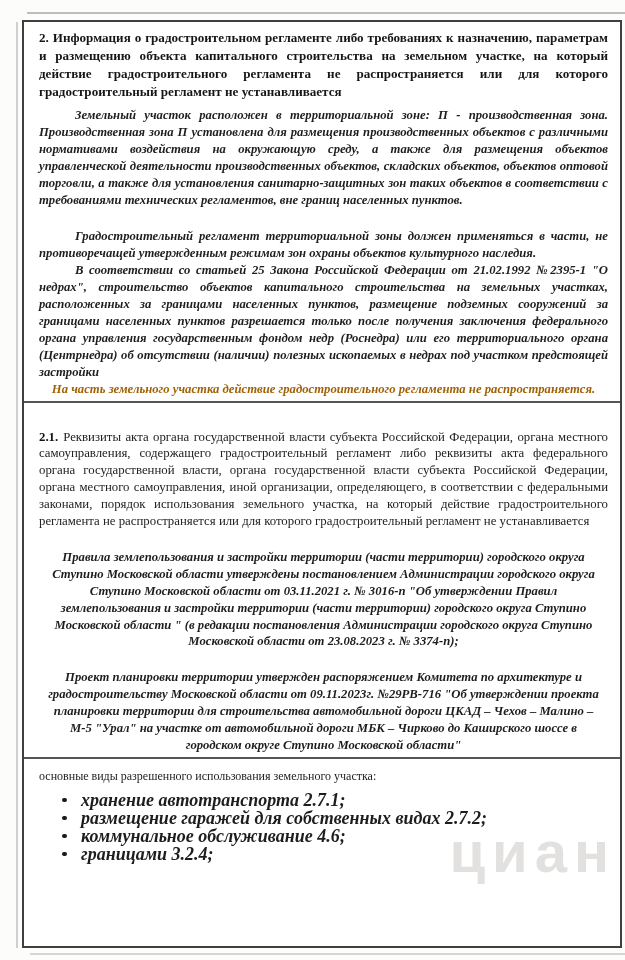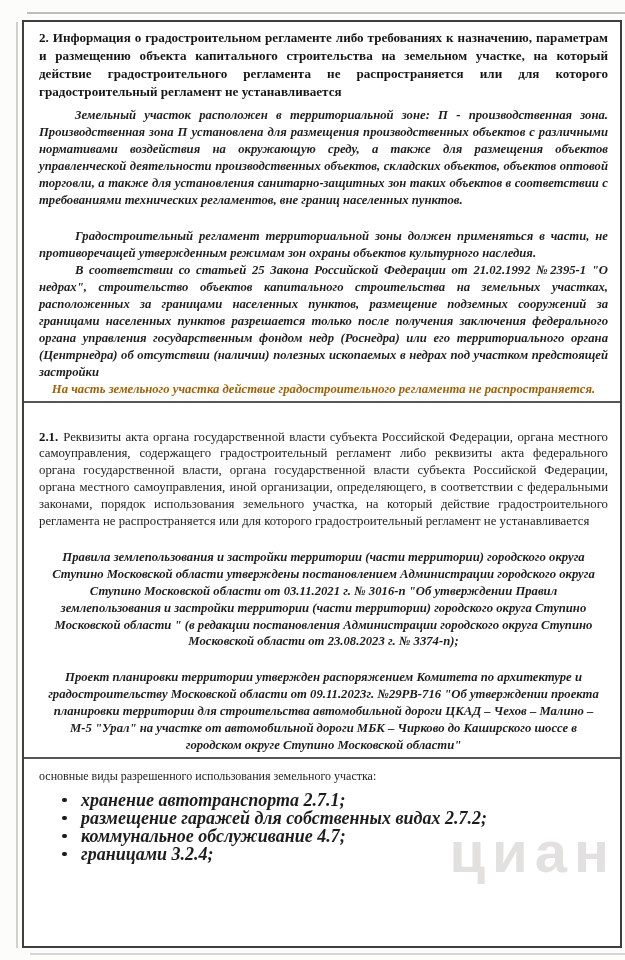--- a/index.html
+++ b/index.html
@@ -166,19 +166,19 @@
       <p class="quote bi">Проект планировки территории утвержден распоряжением Комитета по архитектуре и градостроительству Московской области от 09.11.2023г. №29РВ-716 "Об утверждении проекта планировки территории для строительства автомобильной дороги ЦКАД – Чехов – Малино – М-5 "Урал" на участке от автомобильной дороги МБК – Чирково до Каширского шоссе в городском округе Ступино Московской области"</p>
 
       <div class="divider"></div>
 
 
       <p class="intro">основные виды разрешенного использования земельного участка:</p>
 
       <ul class="uses">
         <li class="bi">хранение автотранспорта 2.7.1;</li>
         <li class="bi">размещение гаражей для собственных видах 2.7.2;</li>
-        <li class="bi">коммунальное обслуживание 4.7;</li>
+        <li class="bi">коммунальное обслуживание 4.6;</li>
         <li class="bi">границами 3.2.4;</li>
       </ul>
 
     </div>
   </div>
 </div>
 
 </body></html>

